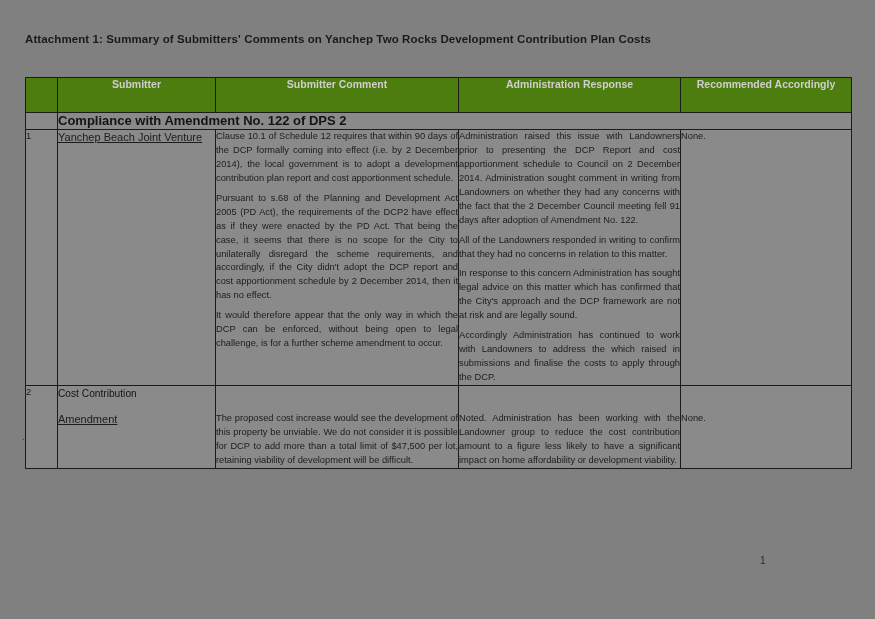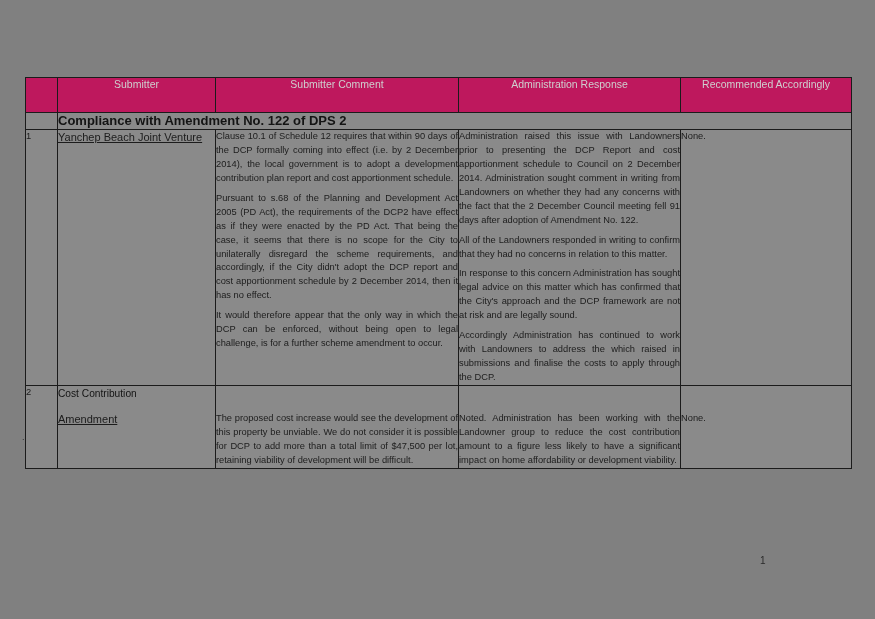--- a/index.html
+++ b/index.html
@@ -38,24 +38,24 @@
     width: 826px;
     border-collapse: collapse;
     table-layout: fixed;
   }
   table.maintable td, table.maintable th {
     border: 1px solid #1b1b1b;
     vertical-align: top;
     padding: 0;
   }
   thead th {
-    background: #be185d;
+    background: #4d7c0f;
     color: #cfcfcf;
     font-size: 10.5px;
-    font-weight: normal;
+    font-weight: bold;
     height: 34px;
     padding: 4px 3px;
     line-height: 1.25;
   }
   .col-num { width: 32px; }
   .col-submitter { width: 158px; }
   .col-comment { width: 243px; }
   .col-response { width: 222px; }
   .col-mod { width: 171px; }
 
@@ -112,20 +112,21 @@
     top: 432px;
     font-size: 9px;
     color: #2b2b2b;
   }
 </style>
 </head>
 <body>
 
 <div class="page">
 
+  <div class="doc-title">Attachment 1: Summary of Submitters' Comments on Yanchep Two Rocks Development Contribution Plan Costs</div>
 
   <table class="maintable">
     <colgroup>
       <col class="col-num">
       <col class="col-submitter">
       <col class="col-comment">
       <col class="col-response">
       <col class="col-mod">
     </colgroup>
     <thead>

